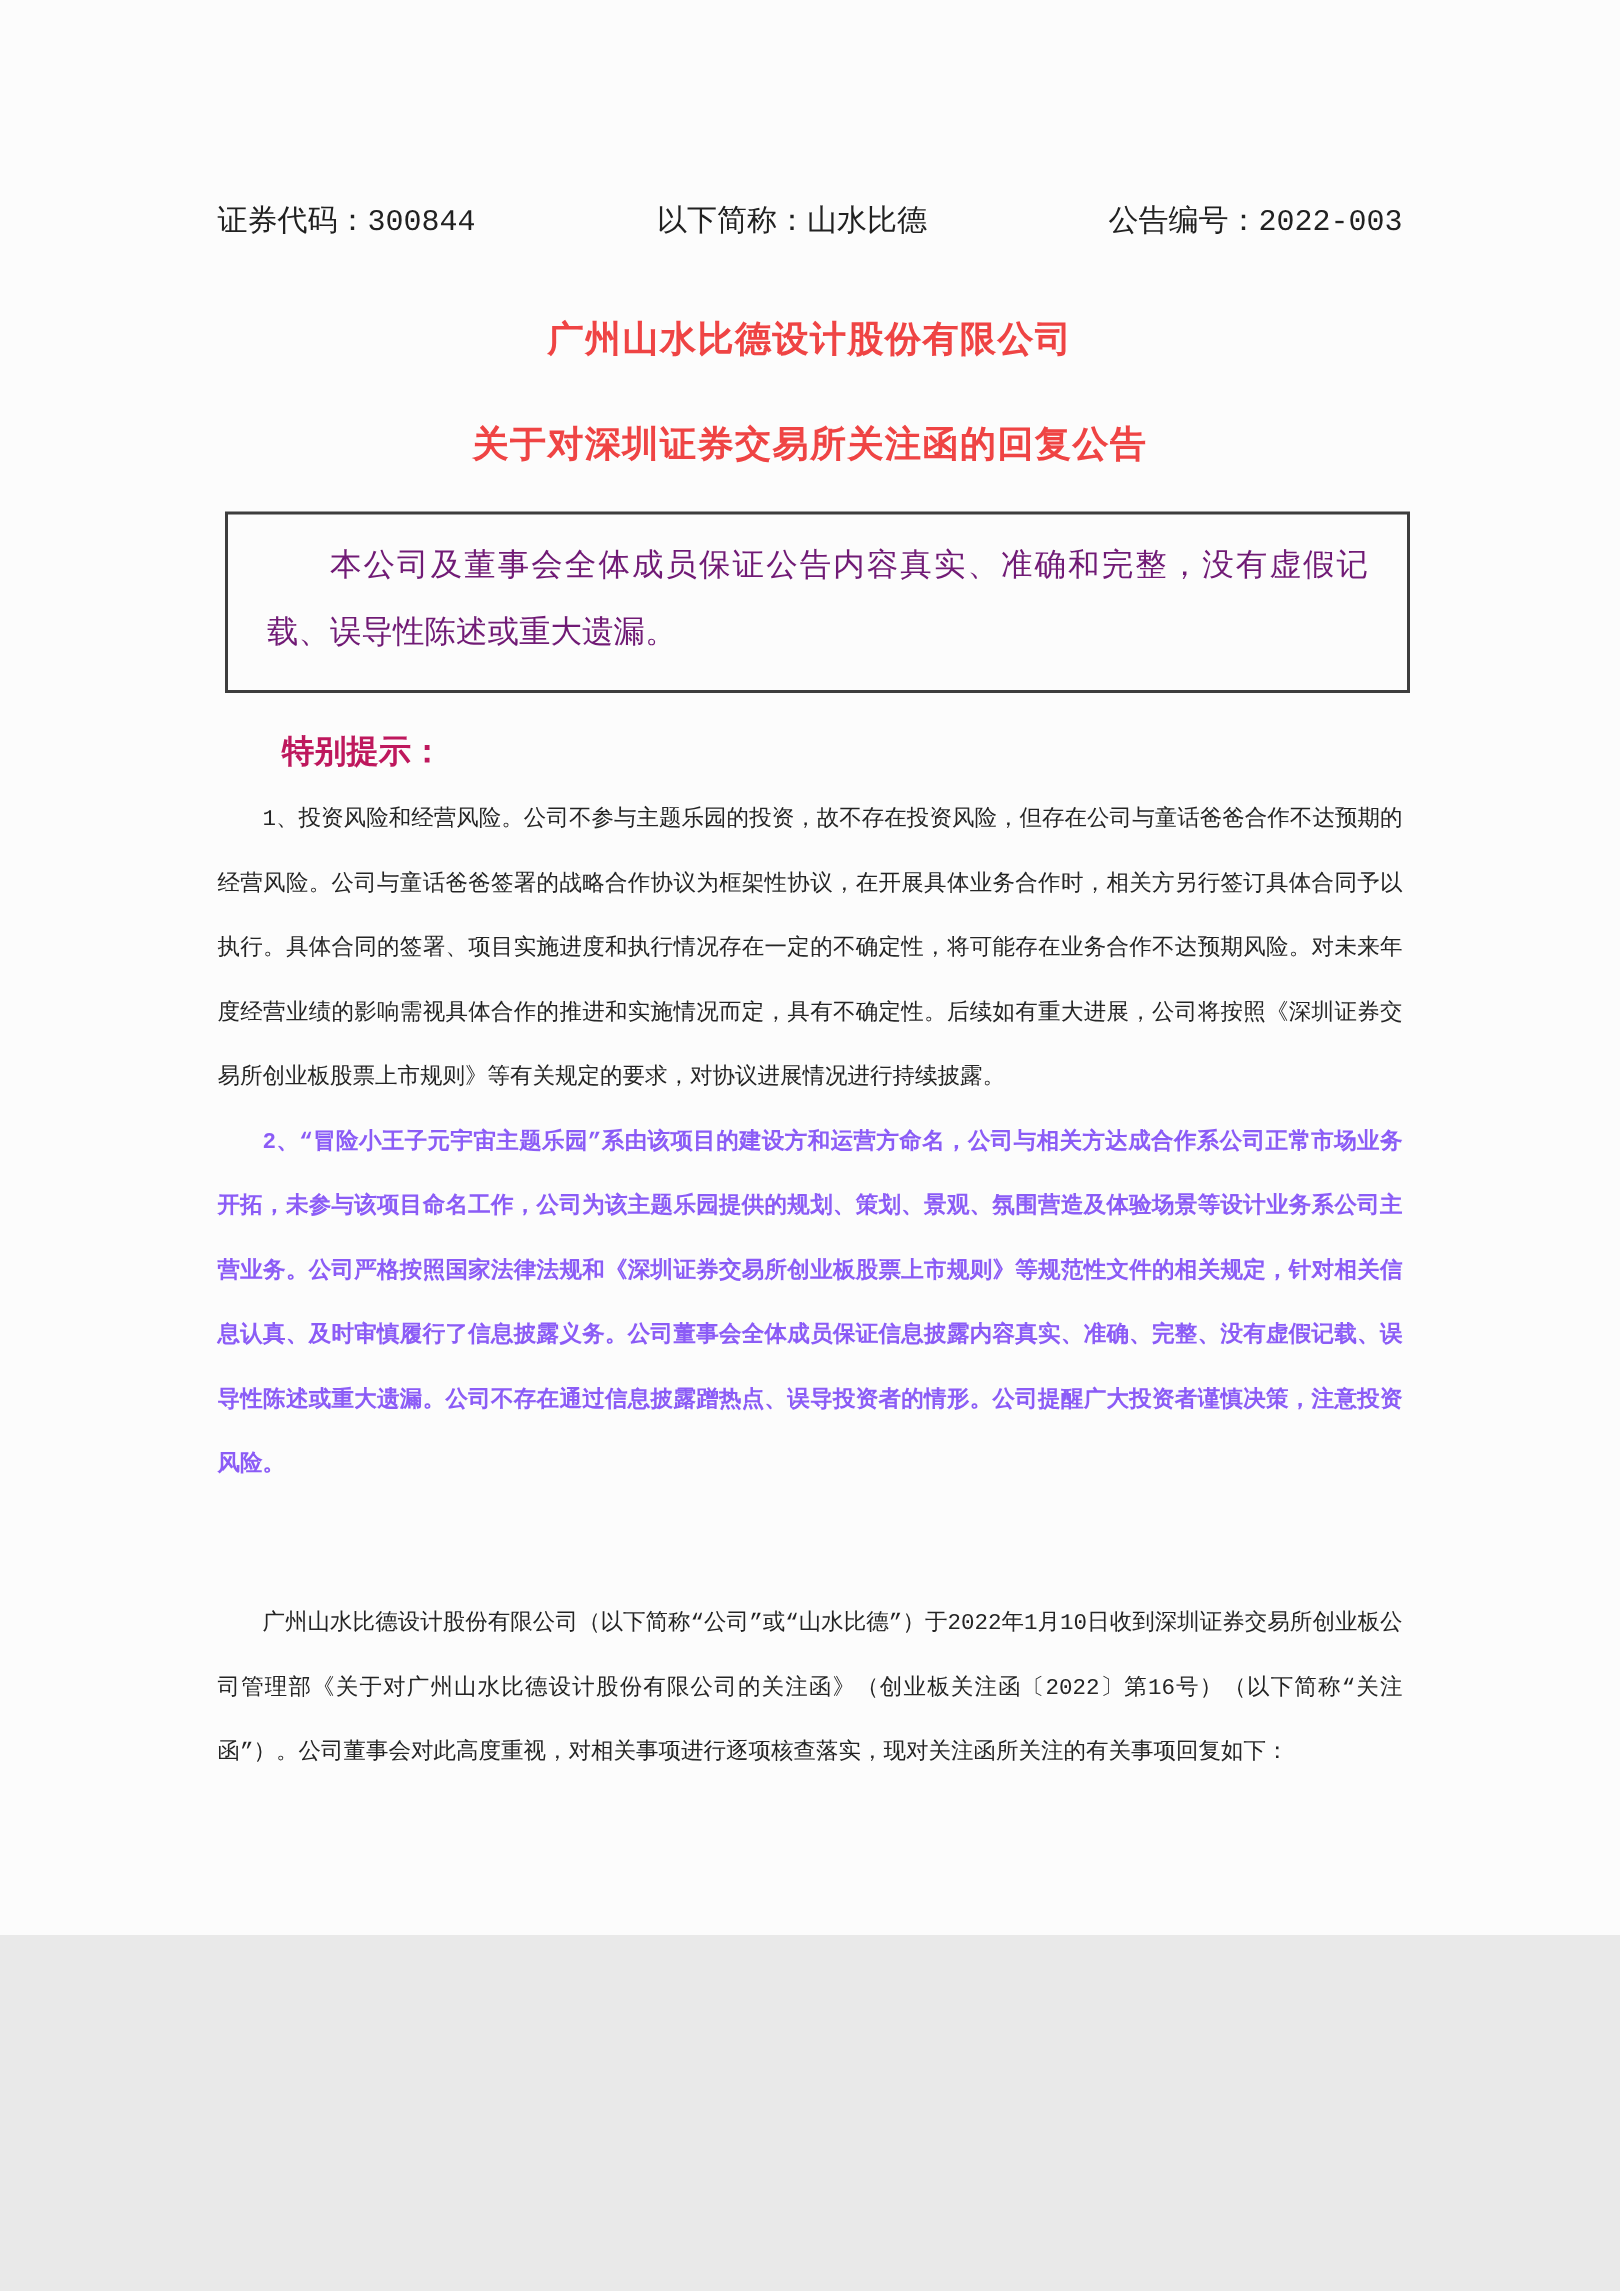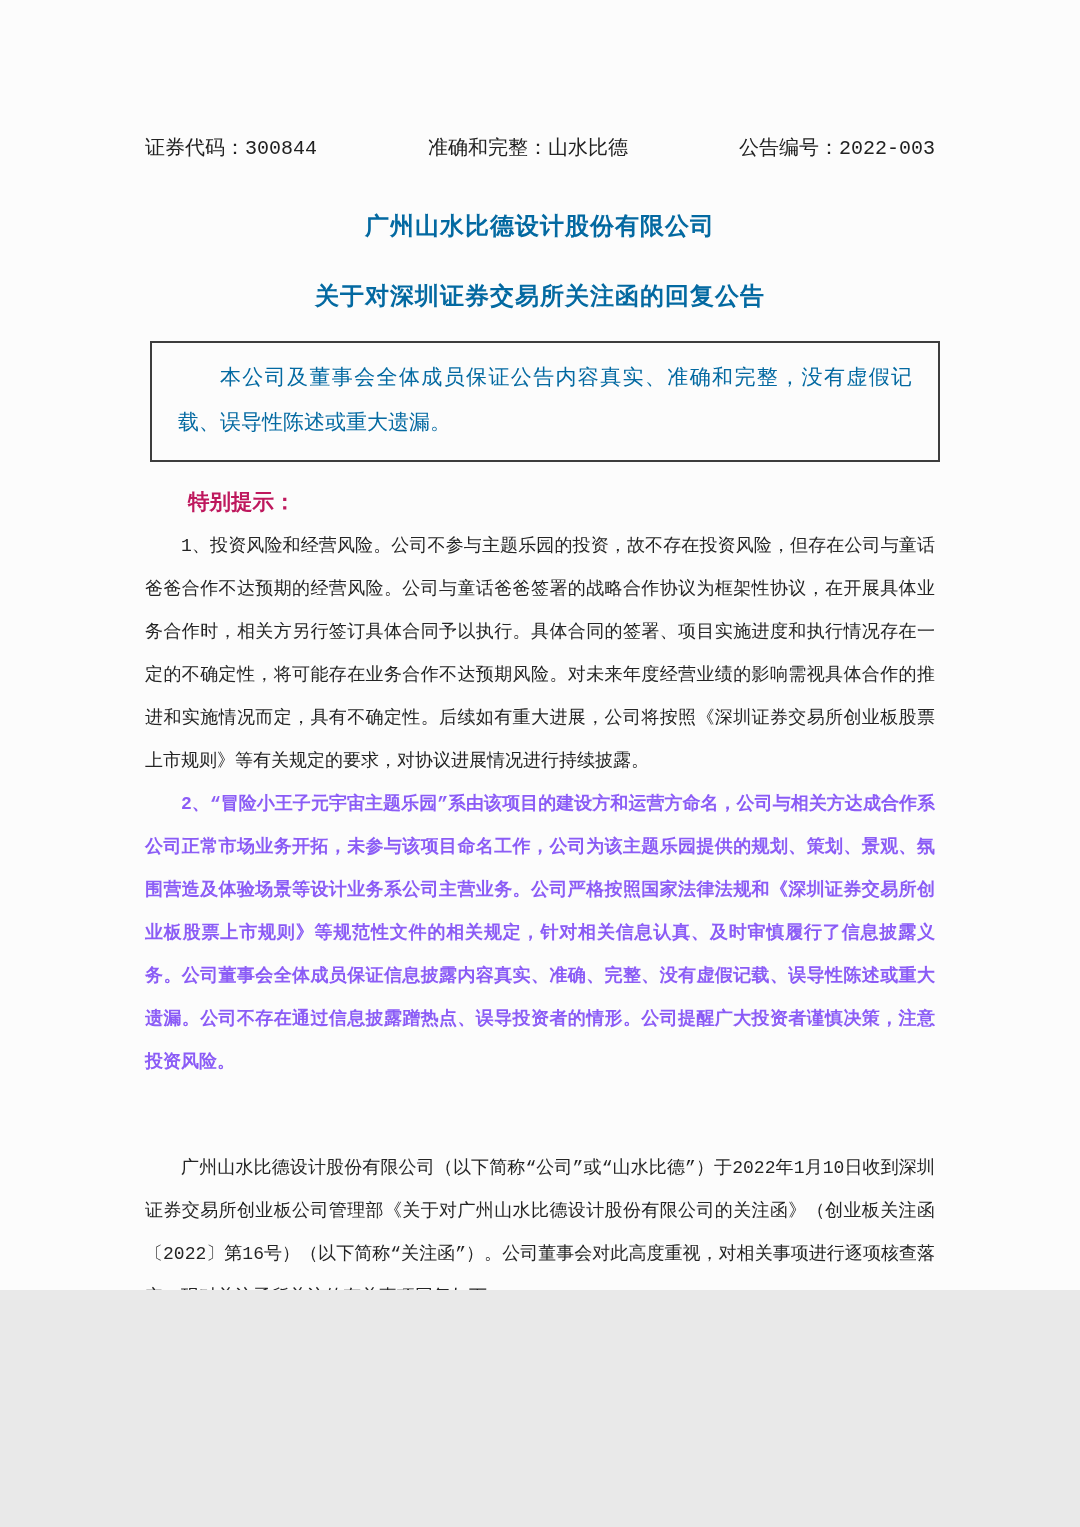--- a/index.html
+++ b/index.html
@@ -30,52 +30,52 @@
     font-size: 20px;
     line-height: 26px;
     white-space: nowrap;
   }
   .doc-title {
     margin: 0;
     text-align: center;
     font-size: 24px;
     font-weight: bold;
     letter-spacing: 1px;
-    color: #0369a1;
+    color: #ef4444;
   }
   .doc-title.line1 { margin-top: 48px; }
   .doc-title.line2 { margin-top: 38px; text-align: center; }
   .declaration-box {
     margin-top: 29px;
     margin-left: 5px;
     margin-right: -5px;
     border: 2px solid #3d3d3d;
     padding: 13px 26px 14px 26px;
     box-sizing: border-box;
     min-height: 100px;
   }
   .declaration-box p {
     margin: 0;
     font-size: 21px;
     line-height: 45px;
     text-indent: 2em;
     text-align: justify;
-    color: #0369a1;
+    color: #701a75;
   }
   .notice-heading {
     margin: 20px 0 0 0;
     font-size: 21.5px;
     line-height: 43px;
     font-weight: bold;
     text-indent: 2em;
     color: #be185d;
   }
   .body-para {
     margin: 0;
-    font-size: 18px;
+    font-size: 15px;
     line-height: 43px;
     text-indent: 2em;
     text-align: justify;
     color: #242424;
   }
   .body-para.bold {
     font-weight: bold;
     color: #8b5cf6;
   }
   .body-para.intro {
@@ -83,21 +83,21 @@
   }
 </style>
 </head>
 <body>
 
 <div class="page">
   <div class="content">
 
     <div class="doc-header">
       <span><span>证券代码：</span><span>300844</span></span>
-      <span><span>准确和完整：</span><span>山水比德</span></span>
+      <span><span>以下简称：</span><span>山水比德</span></span>
       <span><span>公告编号：</span><span>2022-003</span></span>
     </div>
 
     <h1 class="doc-title line1">广州山水比德设计股份有限公司</h1>
     <h2 class="doc-title line2">关于对深圳证券交易所关注函的回复公告</h2>
 
     <div class="declaration-box">
       <p>本公司及董事会全体成员保证公告内容真实、准确和完整，没有虚假记载、误导性陈述或重大遗漏。</p>
     </div>
 

